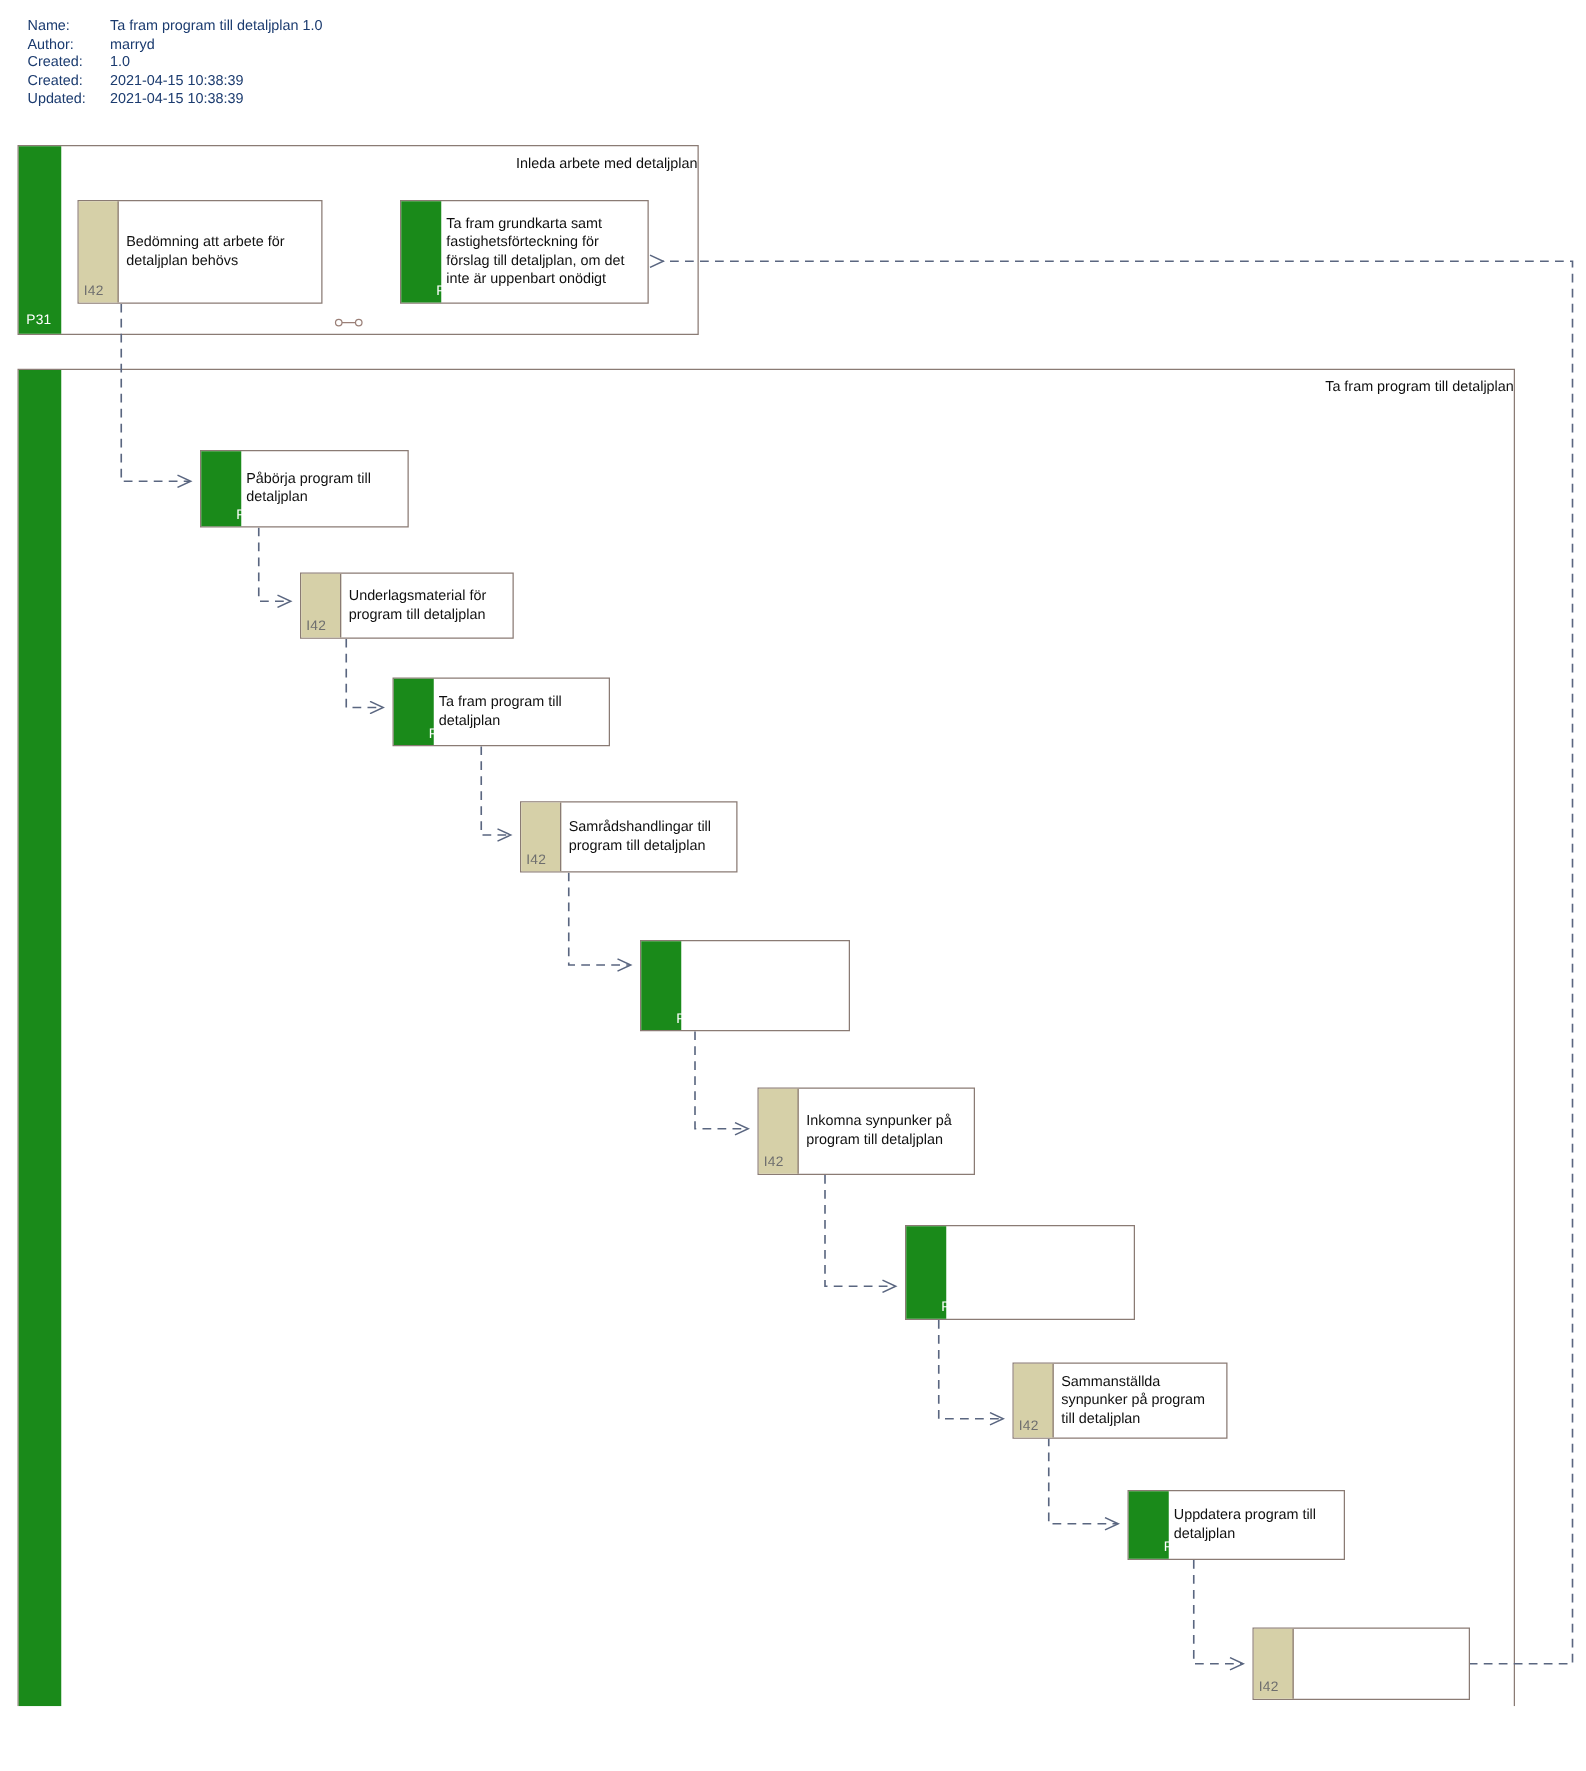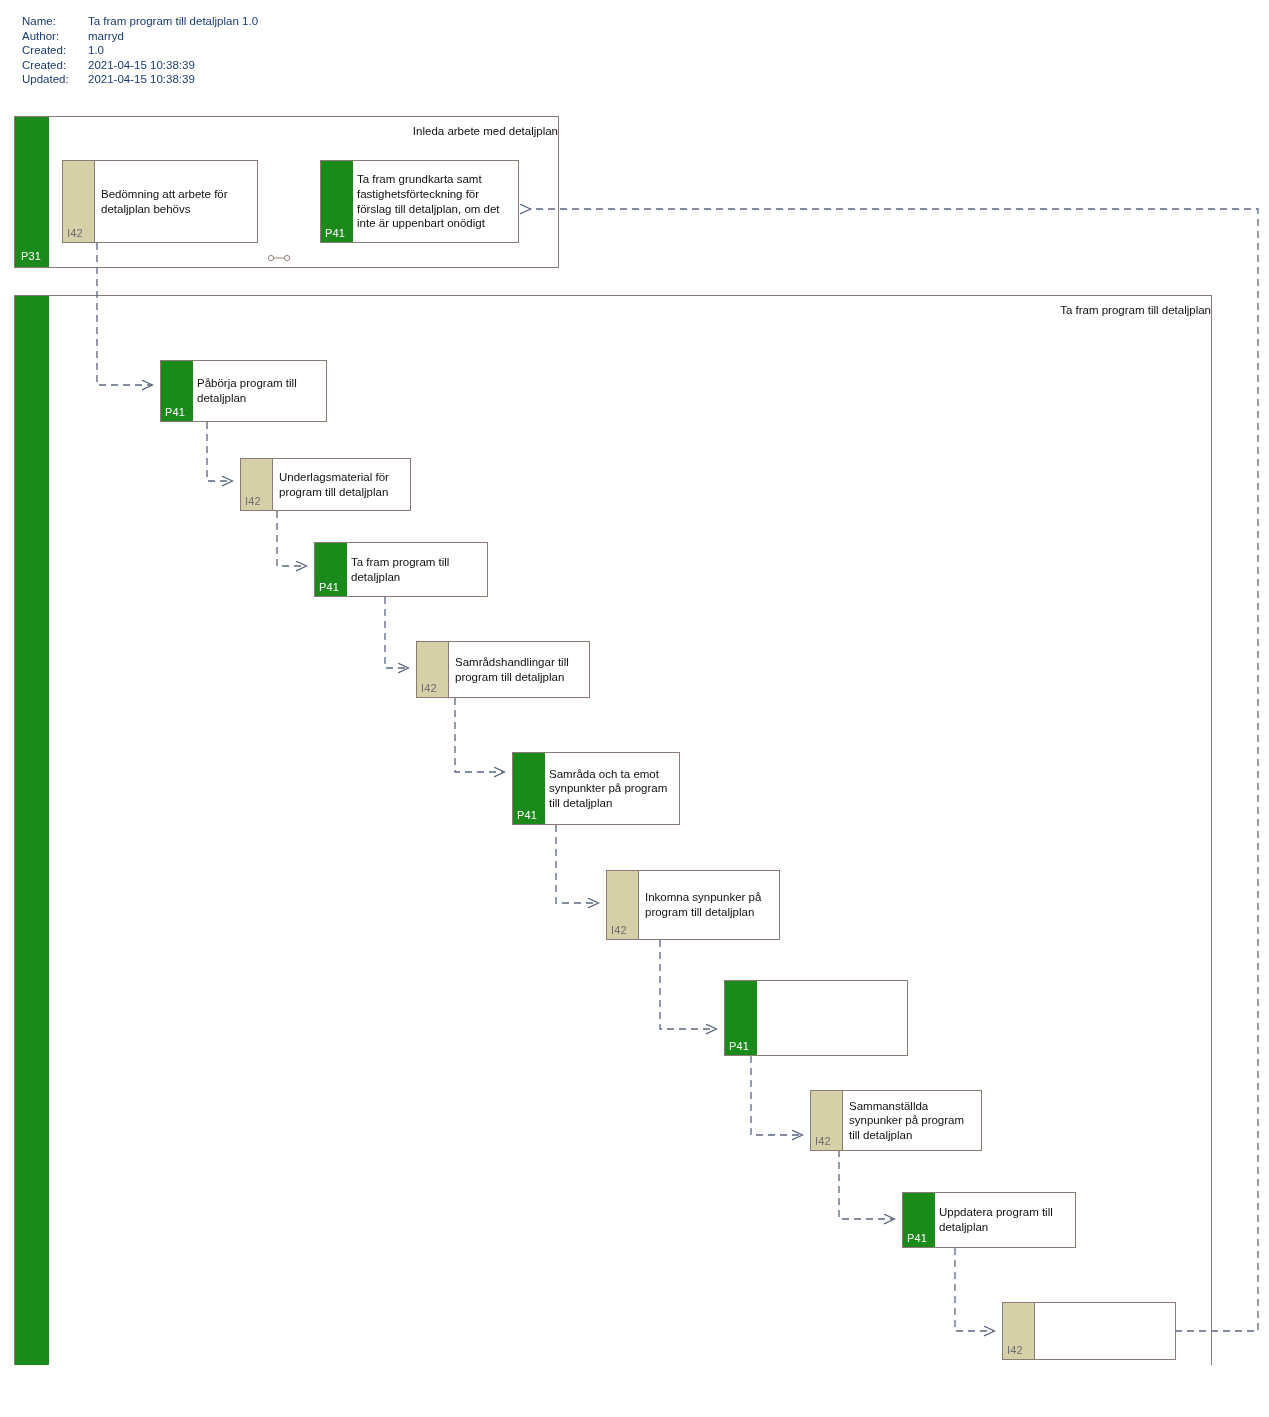--- a/index.html
+++ b/index.html
@@ -79,21 +79,21 @@
   }
   .node.process .tab{ background:#1a8a1a; }
   .node.artifact .tab{ background:#d6d0a8; border-right:1px solid #8a7b74; }
   .node .tab .tab-label{
     position:absolute;
     left:4px; bottom:3px;
     font-size:11px;
     letter-spacing:.2px;
     white-space:nowrap;
   }
-  .node.process .tab .tab-label{ color:#ffffff; }
+  .node.process .tab .tab-label{ color:#ffffff;margin-left:24px; }
   .node.artifact .tab .tab-label{ color:#6e6e6e; }
   .node .body{
     flex:1 1 auto;
     display:flex;
     align-items:center;
     padding:0 3px 0 4px;
     box-sizing:border-box;
     overflow:hidden;
   }
   .node .body .txt{
@@ -249,23 +249,20 @@
     </div>
     <div class="body">
       <span class="txt">Samrådshandlingar till program till detaljplan</span>
     </div>
   </div>
 
   <div class="node process" style="left:512px; top:752px; width:168px; height:73px;">
     <div class="tab">
       <span class="tab-label">P41</span>
     </div>
-    <div class="body">
-      <span class="txt">Samråda och ta emot synpunkter på program till detaljplan</span>
-    </div>
   </div>
 
   <div class="node artifact" style="left:606px; top:870px; width:174px; height:70px;">
     <div class="tab">
       <span class="tab-label">I42</span>
     </div>
     <div class="body">
       <span class="txt">Inkomna synpunker på program till detaljplan</span>
     </div>
   </div>

